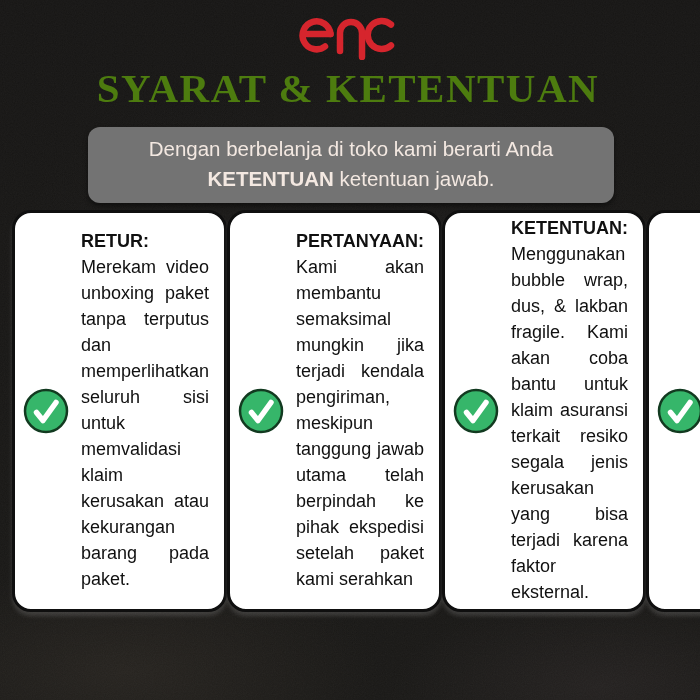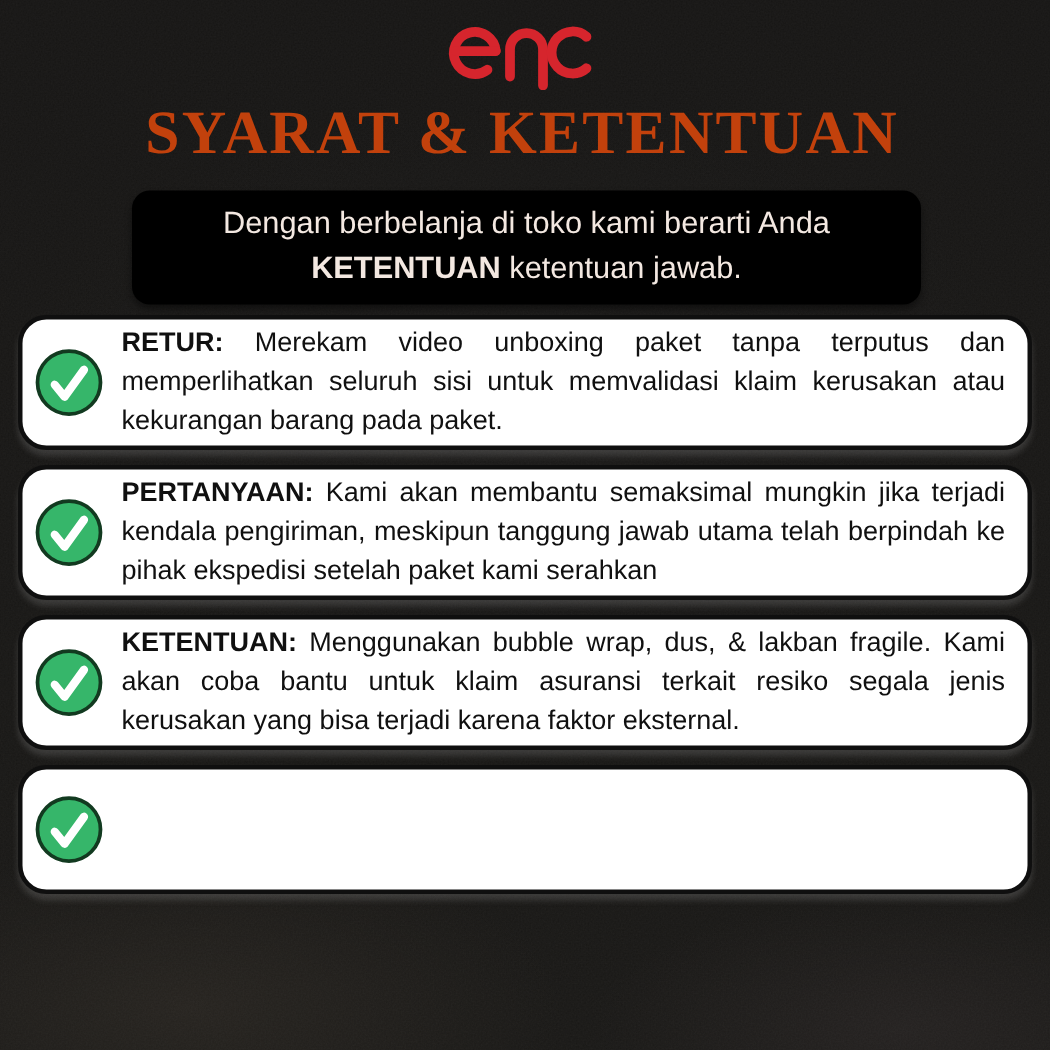--- a/index.html
+++ b/index.html
@@ -21,41 +21,41 @@
 
   
   .title {
     top:63px; left:0; width:696px;
     text-align:center;
     font-family:"Liberation Serif", serif;
     font-weight:bold;
     font-size:41px;
     line-height:50px;
     letter-spacing:1.5px;
-    color:#c2410c;
+    color:#4d7c0f;
   }
 
   
   .notice {
     top:127px; left:88px; width:526px;
-    background:#000000;
+    background:#737373;
     border-radius:12px;
     padding:7px 18px 9px;
     text-align:center;
     color:#f3e8e1;
     font-size:20.5px;
     line-height:30px;
     box-shadow:0 3px 5px rgba(0,0,0,.45);
   }
   .notice b { font-weight:bold; }
 
   
   .cards {
     top:210px; left:12px; width:676px;
-    display:flex; flex-direction:column; gap:10px;
+    display:flex; 
   }
   .card {
     position:relative;
     background:#ffffff;
     border:3px solid #0f0f0f;
     border-radius:19px;
     padding:2px 15px 4px 66px;
     min-height:86px;
     display:flex; align-items:center;
     box-shadow:0 4px 4px rgba(175,175,175,.22);

